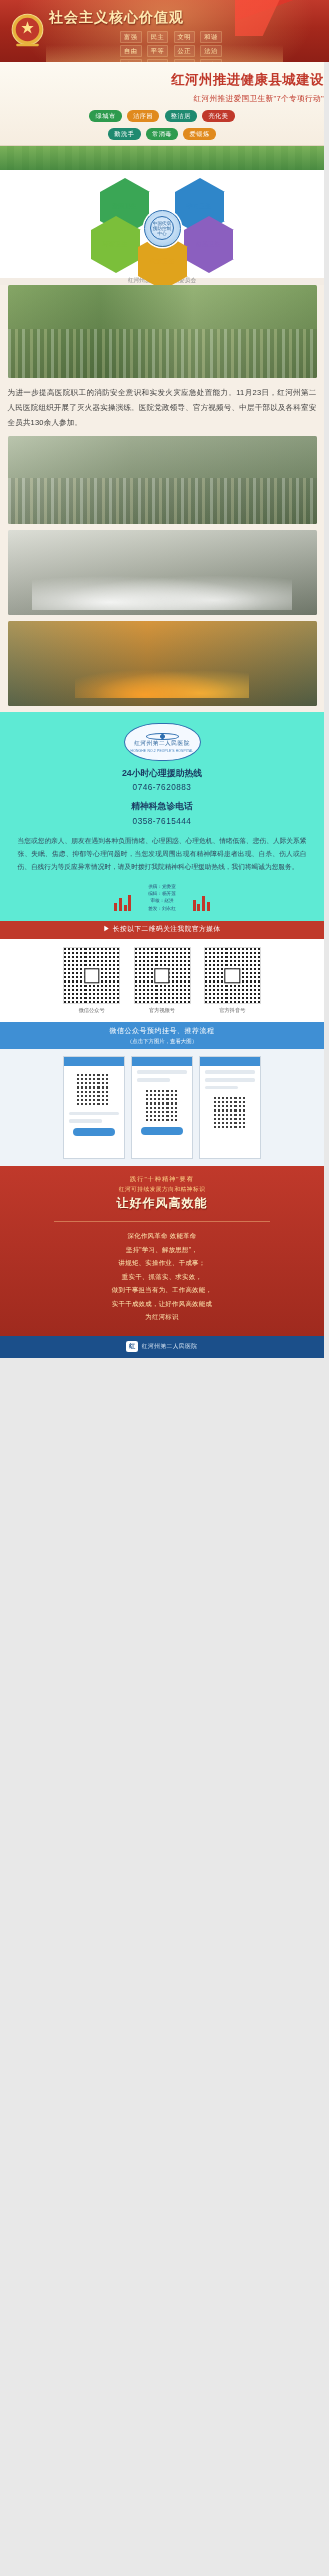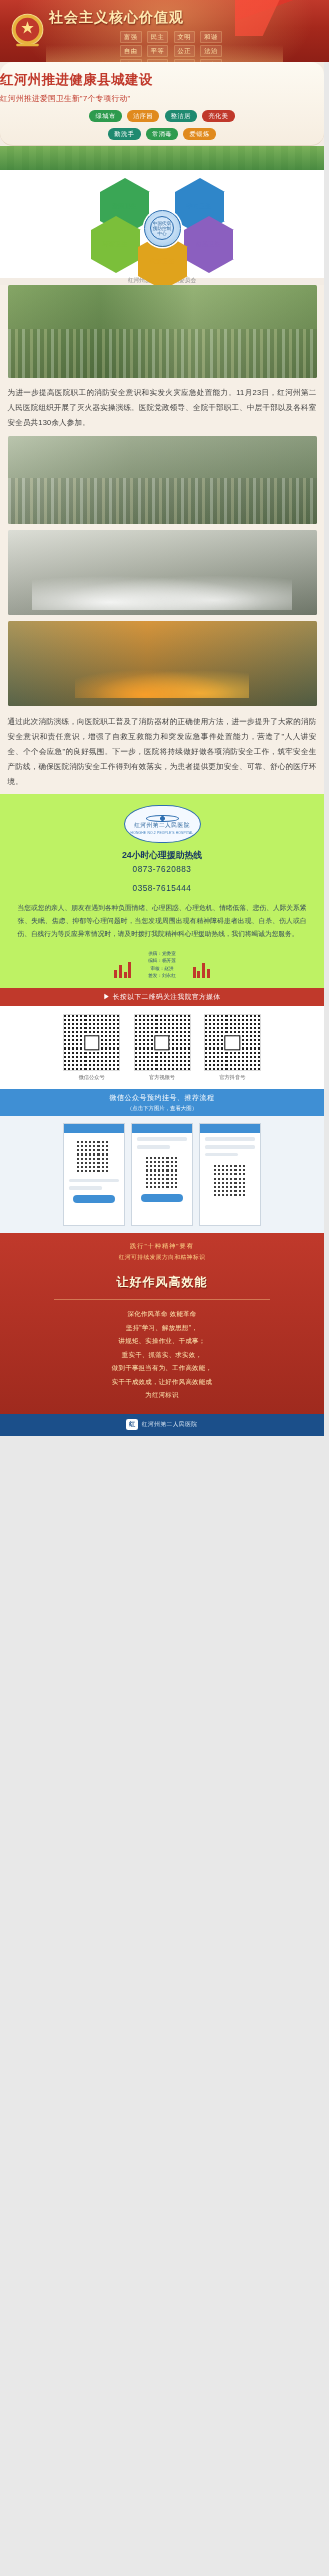--- a/index.html
+++ b/index.html
@@ -51,23 +51,22 @@
   .banner-buildings {
     position:absolute; left:46px; bottom:0; width:237px; height:17.5px;
     background:
       linear-gradient(to top, rgba(255,200,120,.35), rgba(255,200,120,0));
   }
 
   
   .title-block {
     background: linear-gradient(180deg,#fdfaf2 0%,#f6ede0 100%);
     padding: 9.3px 0 5.2px;
-    text-align:left;
+    text-align:right;
     border-bottom: 0.5px solid #e4d6c2;
-    border-radius: 13px;
   }
   .t-main {
     color:#c0392b; font-size:13.4px; font-weight:bold; letter-spacing:0.5px;
     font-family:"Liberation Serif", serif;
   }
   .t-sub {
     color:#c0392b; font-size:7.7px; margin-top:4.6px; letter-spacing:0.3px;
   }
   .chip-row { display:flex; justify-content:center; gap:5.2px; margin-top:6.2px; }
   .chip {
@@ -171,21 +170,21 @@
     background: radial-gradient(ellipse at 40% 90%, rgba(255,160,40,.9), rgba(255,90,20,0) 62%),
                 radial-gradient(ellipse at 72% 85%, rgba(255,190,60,.85), rgba(255,120,20,0) 60%);
   }
   .para {
     width:309px; margin:7.2px auto 0;
     font-size:7.5px; line-height:2.0; color:#3b3b3b;
     text-align:justify; letter-spacing:0.2px;
   }
 
   
-  .hotline-sec { background:#bef264; padding:11.3px 0 10.3px; }
+  .hotline-sec { background:#5eead4; padding:11.3px 0 10.3px; }
   .hotline-logo {
     width:77px; height:38px; margin:0 auto 7.2px;
     border:1px solid #2f6fb0; border-radius:50%/55%;
     display:flex; flex-direction:column; align-items:center; justify-content:center;
     color:#1f5c96; background:#f4f9ff;
   }
   .hotline-logo .cn { font-size:5.7px; letter-spacing:0.5px; }
   .hotline-logo .en { font-size:3.3px; letter-spacing:0.2px; margin-top:1px; color:#3f7fbd; }
   .hotline-logo .eye {
     width:33px; height:7.2px; margin-top:1.5px; border-radius:50%;
@@ -256,21 +255,21 @@
 
   
   .poster {
     background: linear-gradient(180deg,#c0392b 0%,#9f2a1e 100%);
     padding:9.3px 0 12.4px; text-align:center; color:#ffe9b0;
     position:relative; overflow:hidden;
   }
   .poster-top { font-size:6.2px; letter-spacing:1px; color:#ffd98a; }
   .poster-top2 { font-size:5.7px; letter-spacing:0.5px; color:#ffd98a; margin-top:2.1px; }
   .poster-h1 {
-    font-size:12px; font-weight:bold; color:#fff7d8; margin-top:12px; letter-spacing:1px;
+    font-size:12px; font-weight:bold; color:#fff7d8; margin-top:1px; letter-spacing:1px;
     font-family:"Liberation Serif", serif; text-shadow:0.5px 1px 1px rgba(70,10,0,.6);
   }
   .poster-h2 {
     font-size:12px; font-weight:bold; color:#fff7d8; margin-top:4.1px; letter-spacing:1px;
     font-family:"Liberation Serif", serif; text-shadow:0.5px 1px 1px rgba(70,10,0,.6);
   }
   .poster-rule { width:216px; height:0.5px; background:rgba(255,220,150,.4); margin:8.2px auto; }
   .poster-line { font-size:6.4px; color:#ffe9b0; line-height:2.1; letter-spacing:0.3px; }
 
   
@@ -360,44 +359,44 @@
         <div class="seal-inner">中国疾病预防控制中心</div>
       </div>
     </div>
     <div class="logo-caption">红河州爱国卫生运动委员会</div>
   </div>
 
   <div class="article">
     <div class="photo p1">
       <div class="photo-people"></div>
     </div>
-    <p class="para">为进一步提高医院职工的消防安全意识和实发火灾应急处置能力。11月23日，红河州第二人民医院组织开展了灭火器实操演练。医院党政领导、全院干部职工、中层干部以及各科室安全员共130余人参加。</p>
+    <p class="para">为进一步提高医院职工的消防安全意识和实发火灾应急处置能力。11月23日，红河州第二人民医院组织开展了灭火器实操演练。医院党政领导、官方视频号、中层干部以及各科室安全员共130余人参加。</p>
 
     <div class="photo p2">
       <div class="photo-people"></div>
     </div>
 
     <div class="photo p3">
       <div class="photo-smoke"></div>
     </div>
     <div class="photo p4">
       <div class="photo-fire"></div>
     </div>
-    <p class="para">通过此次消防演练，向医院职工普及了消防器材的正确使用方法，进一步提升了大家的消防安全意识和责任意识，增强了自救互救能力和突发应急事件处置能力，营造了"人人讲安全、个个会应急"的良好氛围。下一步，医院将持续做好做各项消防安全工作，筑牢安全生产防线，确保医院消防安全工作得到有效落实，为患者提供更加安全、可靠、舒心的医疗环境。</p>
   </div>
 
   <div class="hotline-sec">
     <div class="hotline-logo">
       <div class="eye"></div>
       <div class="cn">红河州第二人民医院</div>
       <div class="en">HONGHE NO.2 PEOPLE'S HOSPITAL</div>
     </div>
     <div class="hl-title">24小时心理援助热线</div>
-    <div class="hl-num">0873-7620883</div>
+    <div class="hl-num">0746-7620883</div>
     <div class="hl-gap"></div>
+    <div class="hl-title">精神科急诊电话</div>
     <div class="hl-num">0358-7615444</div>
     <p class="hl-body">当您或您的亲人、朋友在遇到各种负面情绪、心理困惑、心理危机、情绪低落、悲伤、人际关系紧张、失眠、焦虑、抑郁等心理问题时，当您发现周围出现有精神障碍患者出现、自杀、伤人或自伤、自残行为等反应异常情况时，请及时拨打我院精神科心理援助热线，我们将竭诚为您服务。</p>
 
     <div class="qr-mini-row">
       <div>
         <div class="bars">
           <i style="height:7.2px"></i>
             <i style="height:12.4px"></i>
             <i style="height:5.2px"></i>
             <i style="height:15.5px"></i>

